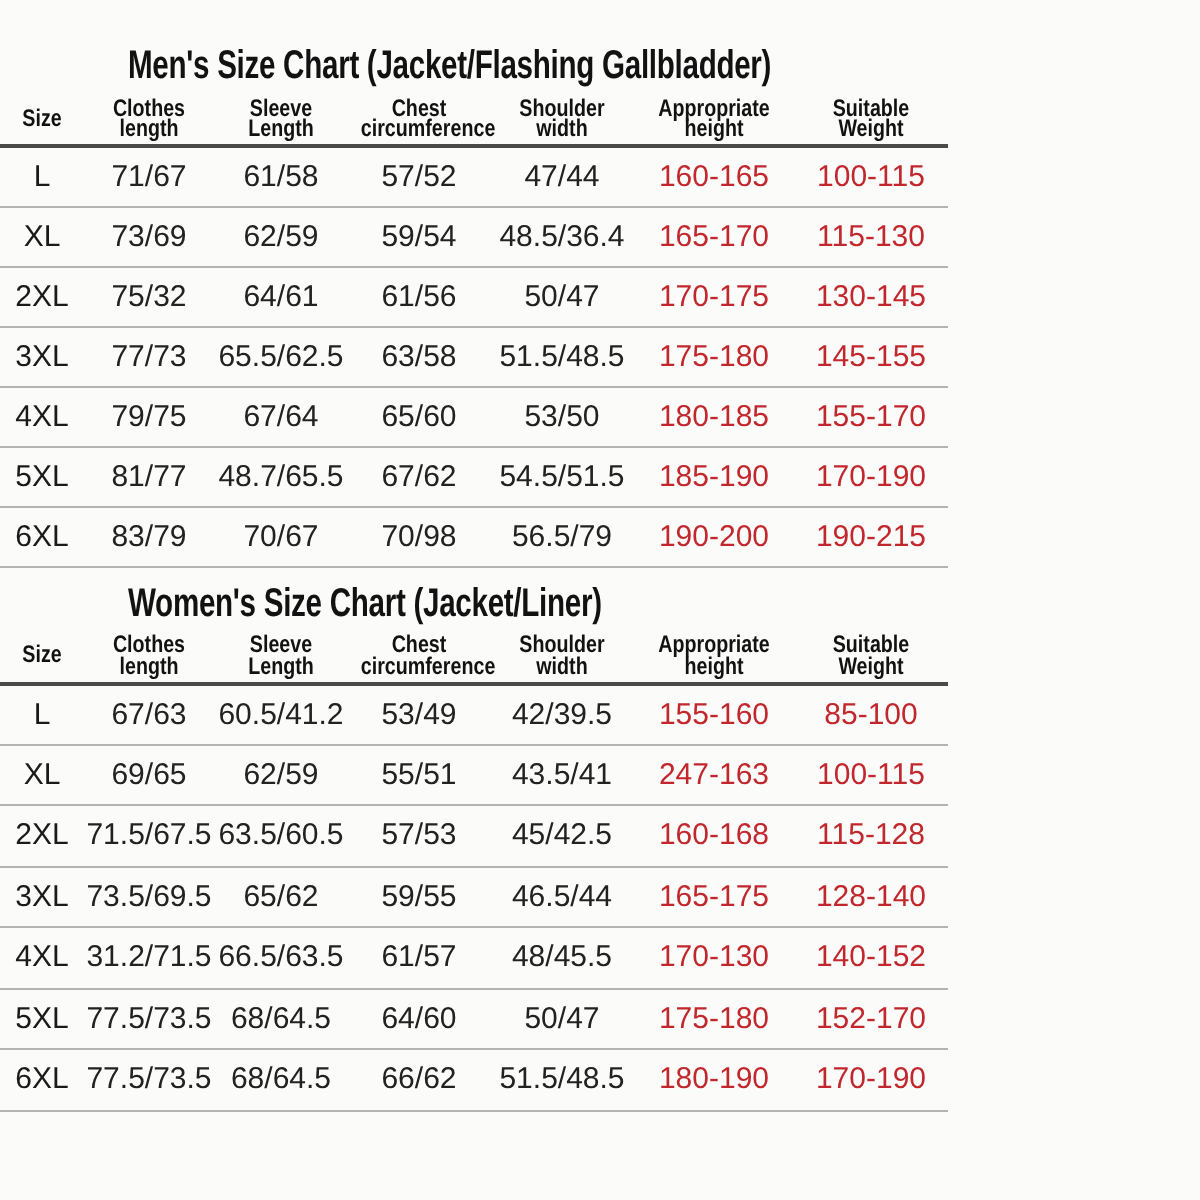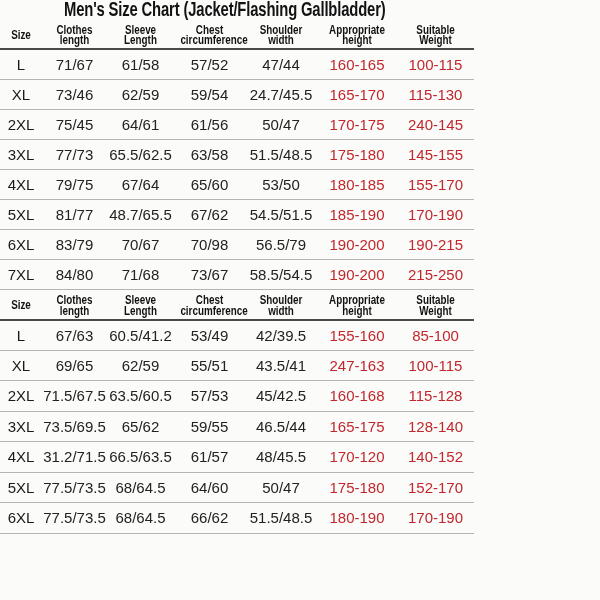--- a/index.html
+++ b/index.html
@@ -27,21 +27,21 @@
     font-weight: 700;
     color: var(--heading);
   }
   .chart-title .cond {
     display: inline-block;
     transform: scaleX(0.74);
     transform-origin: 0 50%;
     white-space: nowrap;
     letter-spacing: -0.2px;
   }
-  .chart-section[data-table-index="0"] .chart-title { padding-top: 0; }
+  .chart-section[data-table-index="0"] .chart-title { padding-top: 24px; }
   .chart-section[data-table-index="1"] .chart-title { padding-top: 9px; }
 
   table.size-table {
     border-collapse: collapse;
     table-layout: fixed;
     width: 474px;
     margin-top: 5px;
   }
   col.c0 { width: 42px; }
   col.c1 { width: 65px; }
@@ -134,35 +134,35 @@
             <td class="size">L</td>
             <td>71/67</td>
             <td>61/58</td>
             <td>57/52</td>
             <td>47/44</td>
             <td class="red">160-165</td>
             <td class="red">100-115</td>
           </tr>
           <tr>
             <td class="size">XL</td>
-            <td>73/46</td>
+            <td>73/69</td>
             <td>62/59</td>
             <td>59/54</td>
-            <td>24.7/45.5</td>
+            <td>48.5/36.4</td>
             <td class="red">165-170</td>
             <td class="red">115-130</td>
           </tr>
           <tr>
             <td class="size">2XL</td>
-            <td>75/45</td>
+            <td>75/32</td>
             <td>64/61</td>
             <td>61/56</td>
             <td>50/47</td>
             <td class="red">170-175</td>
-            <td class="red">240-145</td>
+            <td class="red">130-145</td>
           </tr>
           <tr>
             <td class="size">3XL</td>
             <td>77/73</td>
             <td>65.5/62.5</td>
             <td>63/58</td>
             <td>51.5/48.5</td>
             <td class="red">175-180</td>
             <td class="red">145-155</td>
           </tr>
@@ -186,34 +186,26 @@
           </tr>
           <tr>
             <td class="size">6XL</td>
             <td>83/79</td>
             <td>70/67</td>
             <td>70/98</td>
             <td>56.5/79</td>
             <td class="red">190-200</td>
             <td class="red">190-215</td>
           </tr>
-          <tr>
-            <td class="size">7XL</td>
-            <td>84/80</td>
-            <td>71/68</td>
-            <td>73/67</td>
-            <td>58.5/54.5</td>
-            <td class="red">190-200</td>
-            <td class="red">215-250</td>
-          </tr>
         </tbody>
     </table>
   </section>
 
   <section class="chart-section" data-table-index="1">
+    <h2 class="chart-title"><span class="cond">Women's Size Chart (Jacket/Liner)</span></h2>
     <table class="size-table">
       <colgroup>
         <col class="c0">
           <col class="c1">
           <col class="c2">
           <col class="c3">
           <col class="c4">
           <col class="c5">
           <col class="c6">
       </colgroup>
@@ -284,21 +276,21 @@
             <td>46.5/44</td>
             <td class="red">165-175</td>
             <td class="red">128-140</td>
           </tr>
           <tr>
             <td class="size">4XL</td>
             <td>31.2/71.5</td>
             <td>66.5/63.5</td>
             <td>61/57</td>
             <td>48/45.5</td>
-            <td class="red">170-120</td>
+            <td class="red">170-130</td>
             <td class="red">140-152</td>
           </tr>
           <tr>
             <td class="size">5XL</td>
             <td>77.5/73.5</td>
             <td>68/64.5</td>
             <td>64/60</td>
             <td>50/47</td>
             <td class="red">175-180</td>
             <td class="red">152-170</td>

